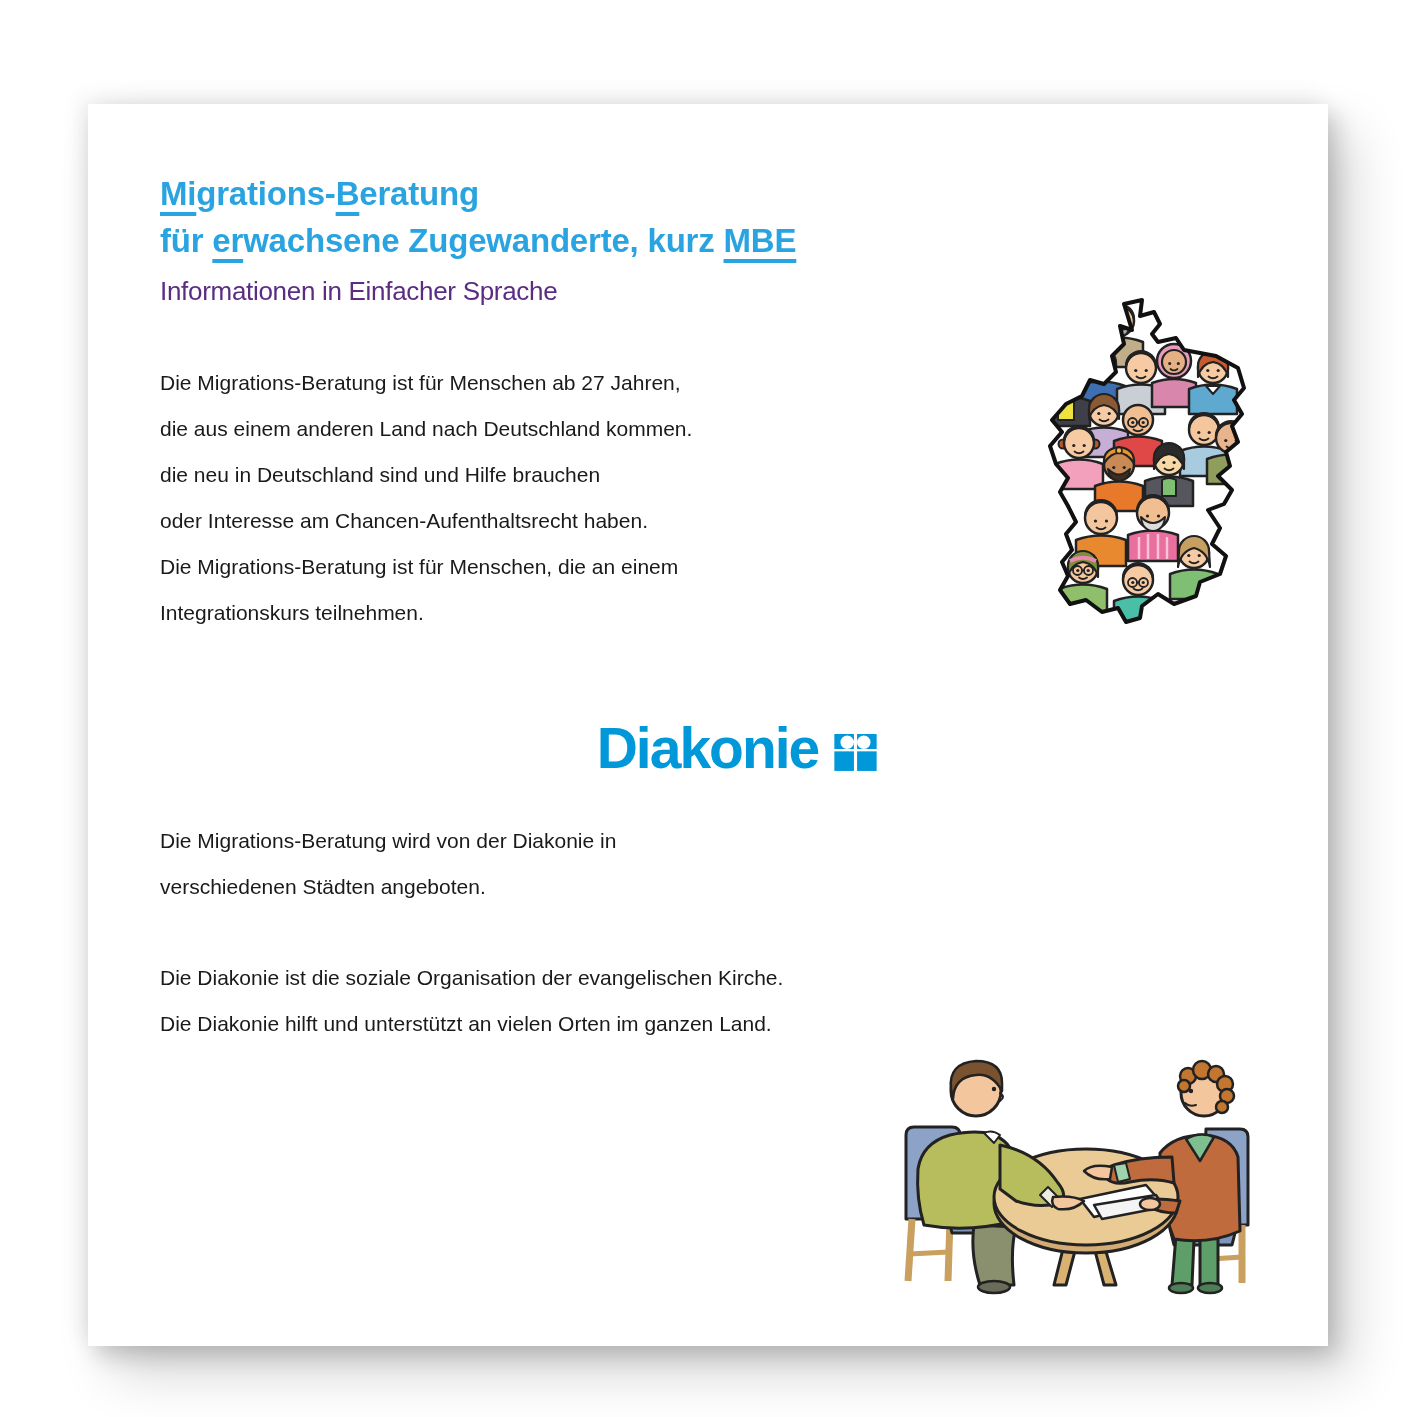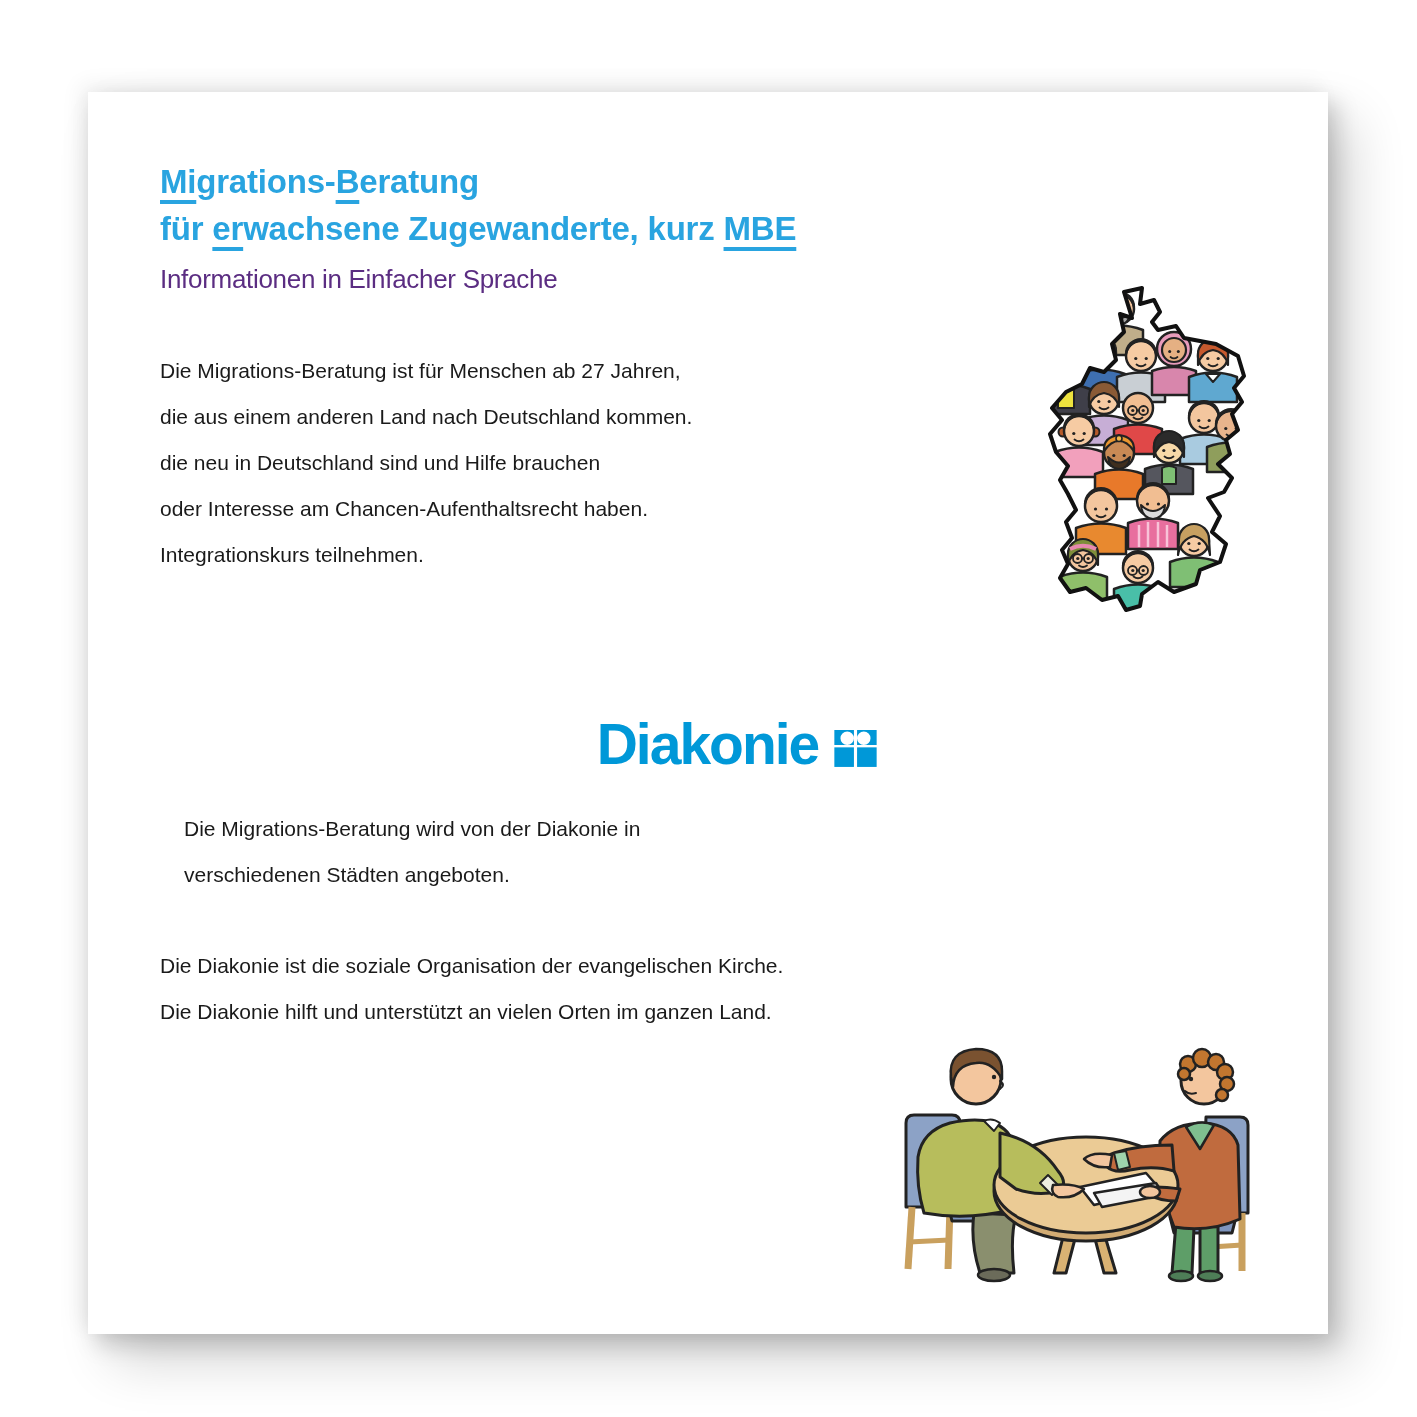--- a/index.html
+++ b/index.html
@@ -1,47 +1,46 @@
 <!DOCTYPE html>
 <html><head>
 <meta charset="utf-8">
 <style>
   html,body{margin:0;padding:0;}
   body{
     width:1417px;height:1417px;position:relative;background:#ffffff;
     font-family:"Liberation Sans", sans-serif;overflow:hidden;
   }
   .page{
-    position:absolute;left:88px;top:92px;width:1240px;height:1242px;background:#ffffff;
+    position:absolute;left:88px;top:104px;width:1240px;height:1242px;background:#ffffff;
     box-shadow:-8px -8px 20px rgba(0,0,0,0.06),
                8px 10px 22px rgba(0,0,0,0.18),
                24px 28px 50px rgba(0,0,0,0.16);
   }
   .title{
     position:absolute;left:72px;top:66px;margin:0;
     font-size:33px;font-weight:bold;color:#29A4E0;line-height:47px;letter-spacing:-0.2px;
   }
   .tline{display:block;}
   .u{text-decoration:underline;text-decoration-thickness:3.5px;text-underline-offset:7px;}
   .subtitle{
     position:absolute;left:72px;top:172px;margin:0;
     font-size:26px;font-weight:normal;color:#5B2D82;letter-spacing:-0.3px;
   }
   .para{
     position:absolute;left:72px;margin:0;
     font-size:21px;line-height:46px;color:#1A1A1A;white-space:nowrap;
   }
   .p-intro{top:256px;}
-  .p-offer{top:714px;margin-left:24px;}
+  .p-offer{top:714px;}
   .p-info{top:851px;}
   .logo-row{
     position:absolute;left:0;top:616px;width:100%;
     display:flex;justify-content:center;align-items:flex-start;gap:14px;
     transform:translateX(30px);
-    margin-top:8px;
   }
   .logo-word{
     font-size:57px;font-weight:bold;color:#0098D8;letter-spacing:-2px;line-height:56px;
   }
   .logo-icon{display:block;margin-top:4px;}
   .map-illustration{position:absolute;left:918px;top:190px;width:262px;height:332px;}
   .table-illustration{position:absolute;left:800px;top:945px;width:370px;height:250px;}
   .map-illustration svg,.table-illustration svg{display:block;width:100%;height:100%;}
   svg .o{stroke:#222;stroke-linejoin:round;stroke-linecap:round;}
 </style>
@@ -55,20 +54,21 @@
     <span class="tline"><span>für </span><span class="u">er</span><span>wachsene Zugewanderte, kurz </span><span class="u">MBE</span></span>
   </h1>
 
   <h2 class="subtitle">Informationen in Einfacher Sprache</h2>
 
   <div class="para p-intro">
     <div>Die Migrations-Beratung ist für Menschen ab 27 Jahren,</div>
     <div>die aus einem anderen Land nach Deutschland kommen.</div>
     <div>die neu in Deutschland sind und Hilfe brauchen</div>
     <div>oder Interesse am Chancen-Aufenthaltsrecht haben.</div>
+    <div>Die Migrations-Beratung ist für Menschen, die an einem</div>
     <div>Integrationskurs teilnehmen.</div>
   </div>
 
   <div class="map-illustration">
     <svg viewBox="0 0 262 332" xmlns="http://www.w3.org/2000/svg">
       <defs>
         <clipPath id="gclip">
           <path d="M118 10 L136 6 L134 22 L148 18 L154 30 L146 40 L152 48 L170 44 L178 56 L210 62 L232 74 L238 94 L228 106 L236 120 L226 132 L232 148 L220 158 L224 172 L212 182 L226 196 L218 210 L202 216 L214 234 L206 250 L220 262 L214 280 L194 288 L190 302 L168 310 L152 300 L136 312 L134 324 L120 328 L112 314 L96 318 L80 306 L64 310 L54 296 L62 282 L56 268 L66 256 L60 240 L70 228 L62 212 L54 198 L62 184 L50 170 L44 152 L56 138 L46 126 L60 110 L76 102 L84 86 L98 90 L110 78 L106 62 L118 50 L114 32 L126 36 Z"></path>
         </clipPath>
       </defs>

